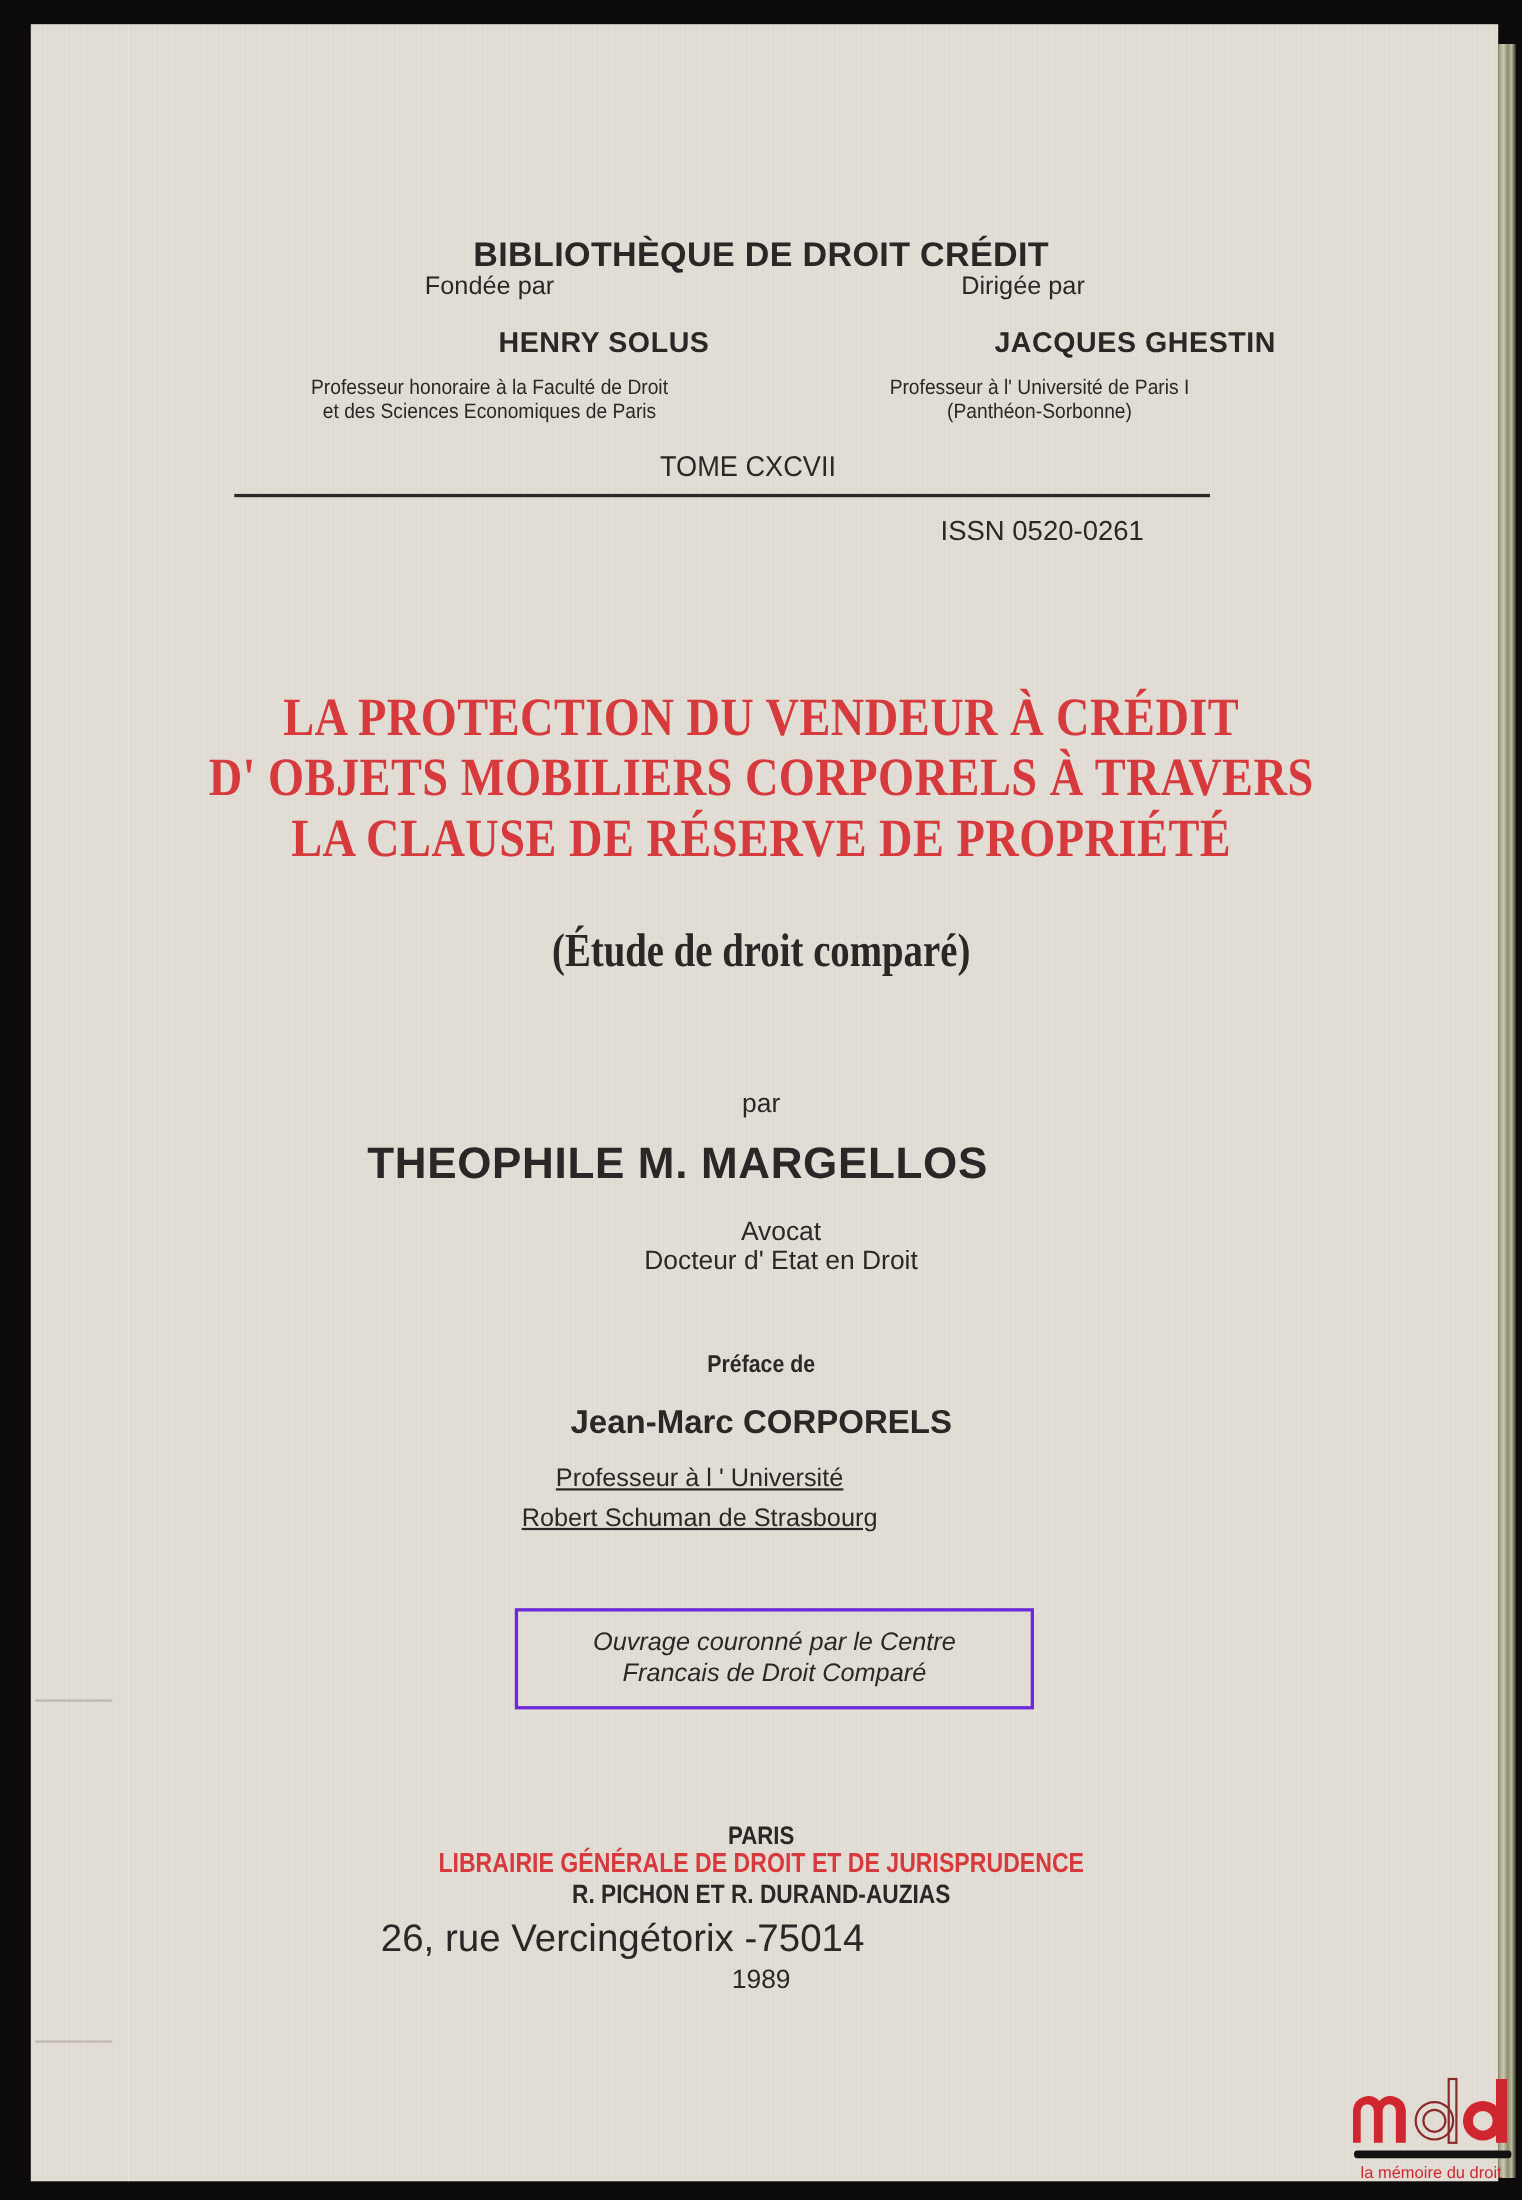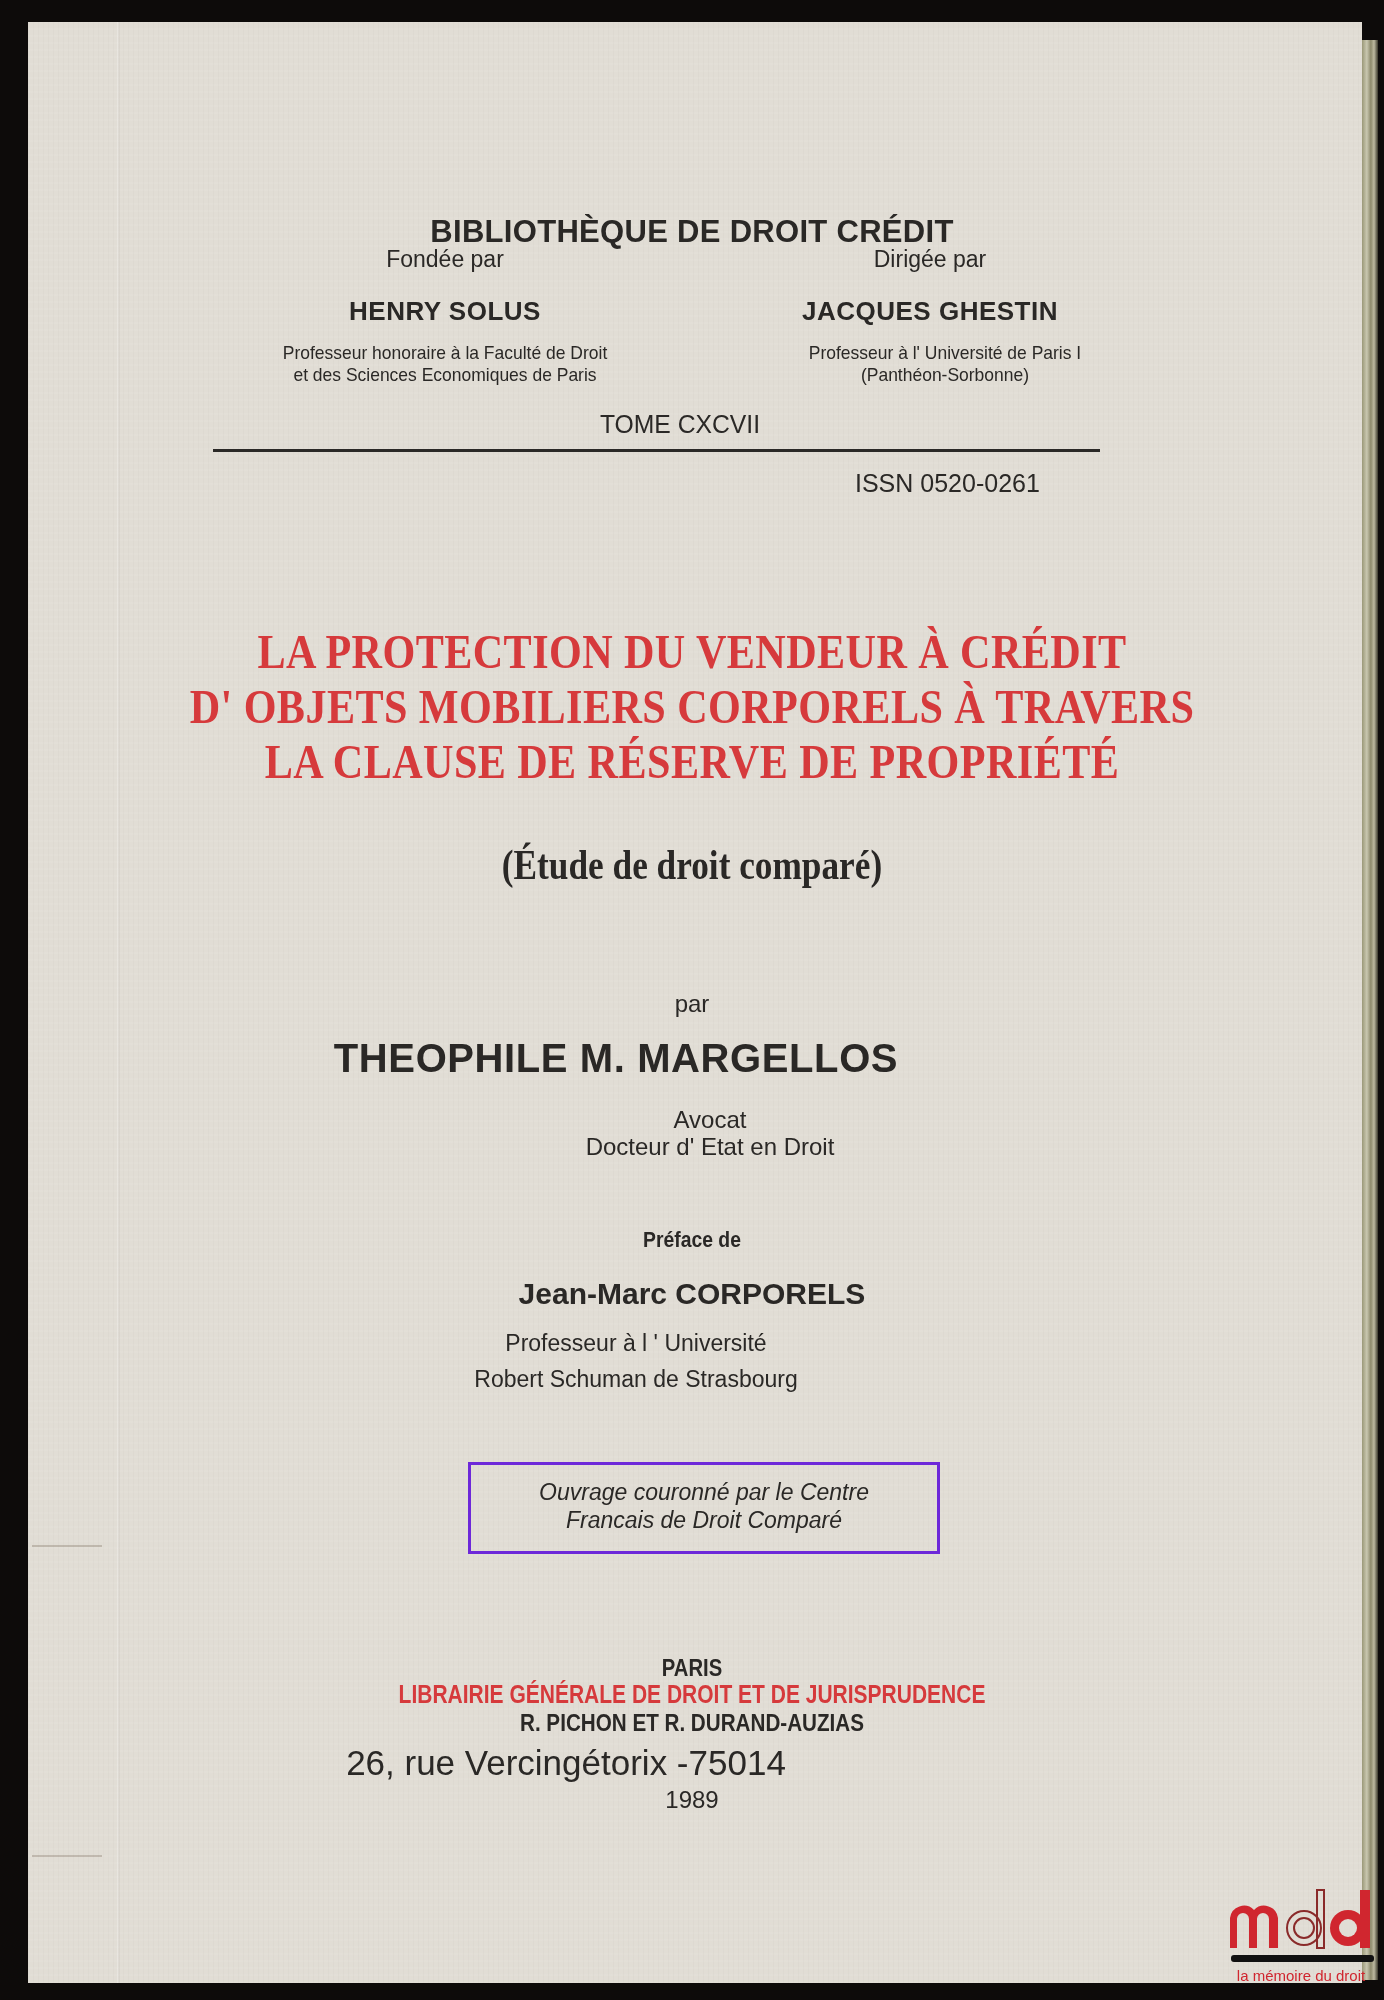--- a/index.html
+++ b/index.html
@@ -23,36 +23,36 @@
     background:linear-gradient(90deg, rgba(255,255,255,0.35), rgba(150,140,130,0.15));
   }
   .t { position:absolute; text-align:center; color:#2a2826; white-space:nowrap; }
   .sans { font-family:"Liberation Sans", sans-serif; }
   .serif { font-family:"Liberation Serif", serif; }
 
   .series { left:0; width:1384px; top:214px; font-size:31px; font-weight:bold; letter-spacing:0.3px; }
   .col-left { left:245px; width:400px; }
   .col-right { left:700px; width:460px; }
   .role { top:246px; font-size:23px; }
-  .person { top:296px; font-size:26px; font-weight:bold; letter-spacing:0.5px; }
+  .person { top:296px; font-size:26px; font-weight:bold; letter-spacing:0.5px;text-align:right; }
   .aff { top:342px; font-size:19px; line-height:22px; transform:scaleX(0.92); }
   .tome { left:0; width:1360px; top:409px; font-size:26px; transform:scaleX(0.95); }
   .rule { position:absolute; left:213px; top:449px; width:887px; height:3px; background:#2b2927; }
   .issn { left:855px; top:469px; font-size:25px; text-align:left; }
 
   .title { left:0; width:1384px; top:624px; font-size:49px; line-height:55px; font-weight:bold;
            color:#d63a3c; transform:scaleX(0.86); transform-origin:center; letter-spacing:0.5px; }
   .subtitle { left:0; width:1384px; top:840px; font-size:43px; font-weight:bold; transform:scaleX(0.82); }
 
   .par { left:0; width:1384px; top:990px; font-size:24px; }
   .author { left:0; width:1232px; top:1036px; font-size:40px; font-weight:bold; letter-spacing:0.6px; }
   .avocat { left:0; width:1384px; top:1106px; font-size:24px; line-height:27px; transform:translateX(18px); }
   .preface { left:0; width:1384px; top:1227px; font-size:22px; font-weight:bold; transform:scaleX(0.88); }
   .bischoff { left:0; width:1384px; top:1277px; font-size:30px; font-weight:bold; }
-  .bisaff { left:0; width:1272px; top:1325px; font-size:23px; line-height:36px; }
+  .bisaff { left:0; width:1272px; top:1325px; font-size:23px; line-height:36px;text-decoration:underline; }
 
   .award-box {
     position:absolute; left:468px; top:1462px; width:466px; height:86px;
     border:3px solid #6d28d9;
   }
   .award { left:0; width:466px; top:13px; font-size:23px; font-style:italic; line-height:28px; }
 
   .pub-city { left:0; width:1384px; top:1655px; font-size:23px; font-weight:bold; transform:scaleX(0.88); }
   .pub-name { left:0; width:1384px; top:1680px; font-size:25px; font-weight:bold; color:#d63a3c; transform:scaleX(0.84); }
   .pub-sub { left:0; width:1384px; top:1709px; font-size:24px; font-weight:bold; transform:scaleX(0.86); }

